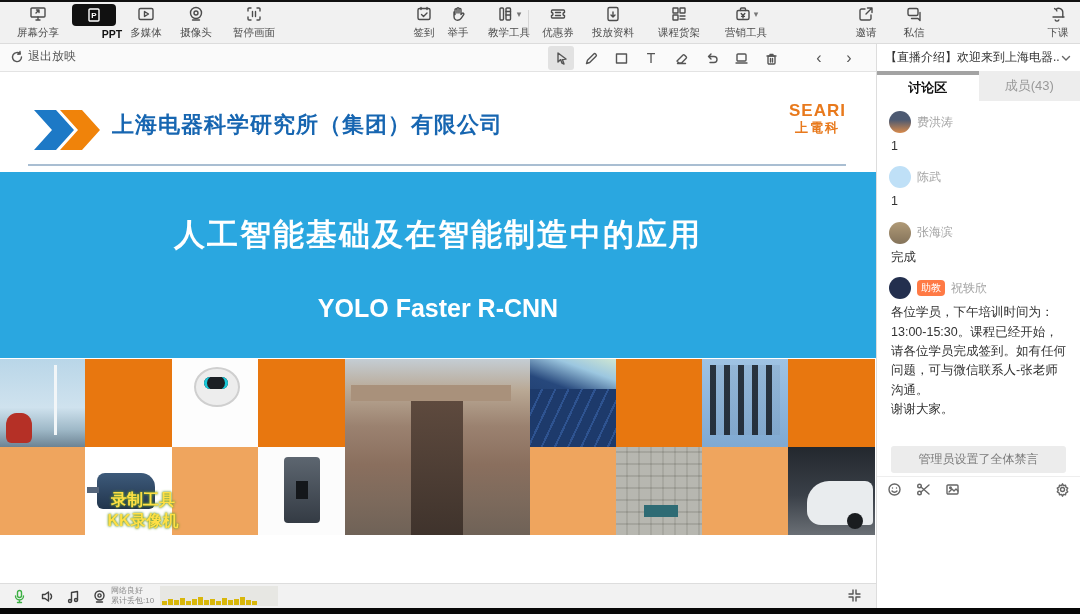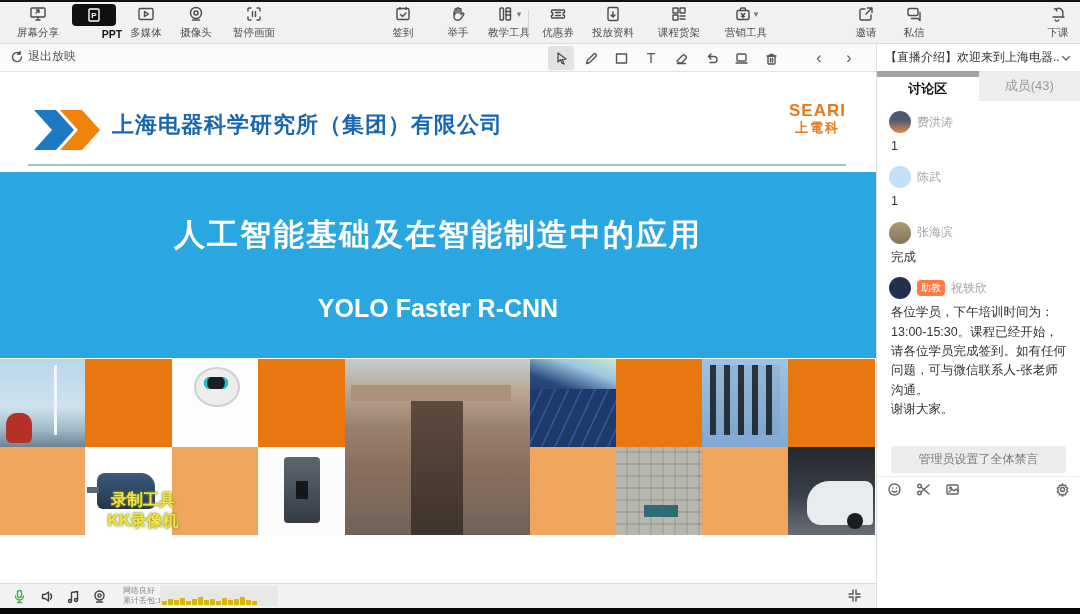--- a/index.html
+++ b/index.html
@@ -70,33 +70,33 @@
   .ph-equip { background:linear-gradient(180deg,#9fc3e4 0%,#7fa9d2 100%); position:relative; }
   .ph-equip:before{content:"";position:absolute;left:8px;top:6px;width:70px;height:70px;background:repeating-linear-gradient(90deg,rgba(20,26,34,.85) 0 6px,rgba(120,150,180,.25) 6px 14px);}
   .ph-car { background:linear-gradient(180deg,#23282e 0%,#3a4048 55%,#6a6f75 100%); position:relative; }
   .ph-car:before{content:"";position:absolute;right:2px;bottom:10px;width:66px;height:44px;background:#e9ecee;border-radius:22px 8px 4px 14px;}
   .ph-car:after{content:"";position:absolute;right:12px;bottom:6px;width:16px;height:16px;background:#1a1d20;border-radius:50%;box-shadow:36px 0 0 #1a1d20;}
   .watermark { position:absolute; left:88px; top:418px; width:110px; text-align:center; font-weight:bold; font-size:16px; color:#ffdf45; text-shadow:0 0 2px #6f9c2f,0 0 3px #6f9c2f; line-height:1.3; pointer-events:none; }
 
   
   .statusbar { position:absolute; top:581px; left:0; width:876px; height:25px; background:#f2f2f2; border-top:1px solid #ddd; }
   .sb-ic { position:absolute; top:3px; width:22px; height:18px; display:flex; align-items:center; justify-content:center; color:#3f3f3f; cursor:pointer; }
-  .net-txt { position:absolute; left:123px; top:2px; font-size:8px; color:#8a8a8a; line-height:1.25; }
+  .net-txt { position:absolute; left:111px; top:2px; font-size:8px; color:#8a8a8a; line-height:1.25; }
   .wave { position:absolute; left:160px; top:2px; width:118px; height:20px; background:#e7e7e3; display:flex; align-items:flex-end; gap:1px; padding:0 2px 1px; }
   .wave i { display:block; width:5px; background:#d9b70a; }
   .collapse { position:absolute; right:14px; top:4px; color:#555; cursor:pointer; }
   .blackstrip { position:absolute; top:606px; left:0; width:1080px; height:8px; background:#080808; }
 
   
   .sidebar { position:absolute; top:42px; left:876px; width:204px; height:564px; background:#fff; border-left:1px solid #ddd; }
   .sb-head { position:absolute; top:0; left:0; width:100%; height:27px; display:flex; align-items:center; padding:0 8px; background:#fff; }
   .sb-title { font-size:12px; color:#333; flex:1; white-space:nowrap; overflow:hidden; }
   .tabs { position:absolute; top:27px; left:0; width:100%; height:30px; display:flex; background:#ededed; }
   .tab { flex:1; display:flex; align-items:center; justify-content:center; font-size:13px; color:#999; cursor:pointer; }
-  .tab.active { background:#fff; color:#111; font-weight:bold; border-top:6px solid #a3a3a3; }
+  .tab.active { background:#fff; color:#111; font-weight:bold; border-top:4px solid #a3a3a3; }
   .msgs { position:absolute; top:57px; left:0; width:100%; height:375px; padding:10px 12px 0; overflow:hidden; }
   .msg { margin-bottom:10px; }
   .mhead { display:flex; align-items:center; gap:6px; }
   .avatar { width:22px; height:22px; border-radius:50%; flex:none; }
   .av1 { background:linear-gradient(180deg,#4d5a72 40%,#d98a4a); }
   .av2 { background:#bfe0f7; }
   .av3 { background:linear-gradient(180deg,#b09a77,#84735a); }
   .av4 { background:#232f4e; }
   .mname { font-size:12px; color:#a3a3a3; }
   .badge { font-size:10px; color:#fff; background:#ff7a45; border-radius:4px; padding:1px 4px; }
@@ -155,21 +155,21 @@
     </div>
     <div class="tb-item" style="left:226px">
       <span class="ticon">
           <svg class="ic" width="18" height="18" viewBox="0 0 18 18">
             <path d="M3 6V4a1 1 0 0 1 1-1h2M15 6V4a1 1 0 0 0-1-1h-2M3 12v2a1 1 0 0 0 1 1h2M15 12v2a1 1 0 0 1-1 1h-2M7.5 6.5v5M10.5 6.5v5"></path>
           </svg>
         </span>
       <span class="tlabel">暂停画面</span>
     </div>
 
-    <div class="tb-item" style="left:375px">
+    <div class="tb-item" style="left:396px">
       <span class="ticon">
           <svg class="ic" width="18" height="18" viewBox="0 0 18 18">
             <rect x="3" y="3.5" width="12" height="11" rx="1.5"></rect>
             <path d="M6 2.5v2M12 2.5v2M6.5 9.5l2 2 3.5-3.5"></path>
           </svg>
         </span>
       <span class="tlabel">签到</span>
     </div>
     <div class="tb-item" style="left:430px">
       <span class="ticon">

